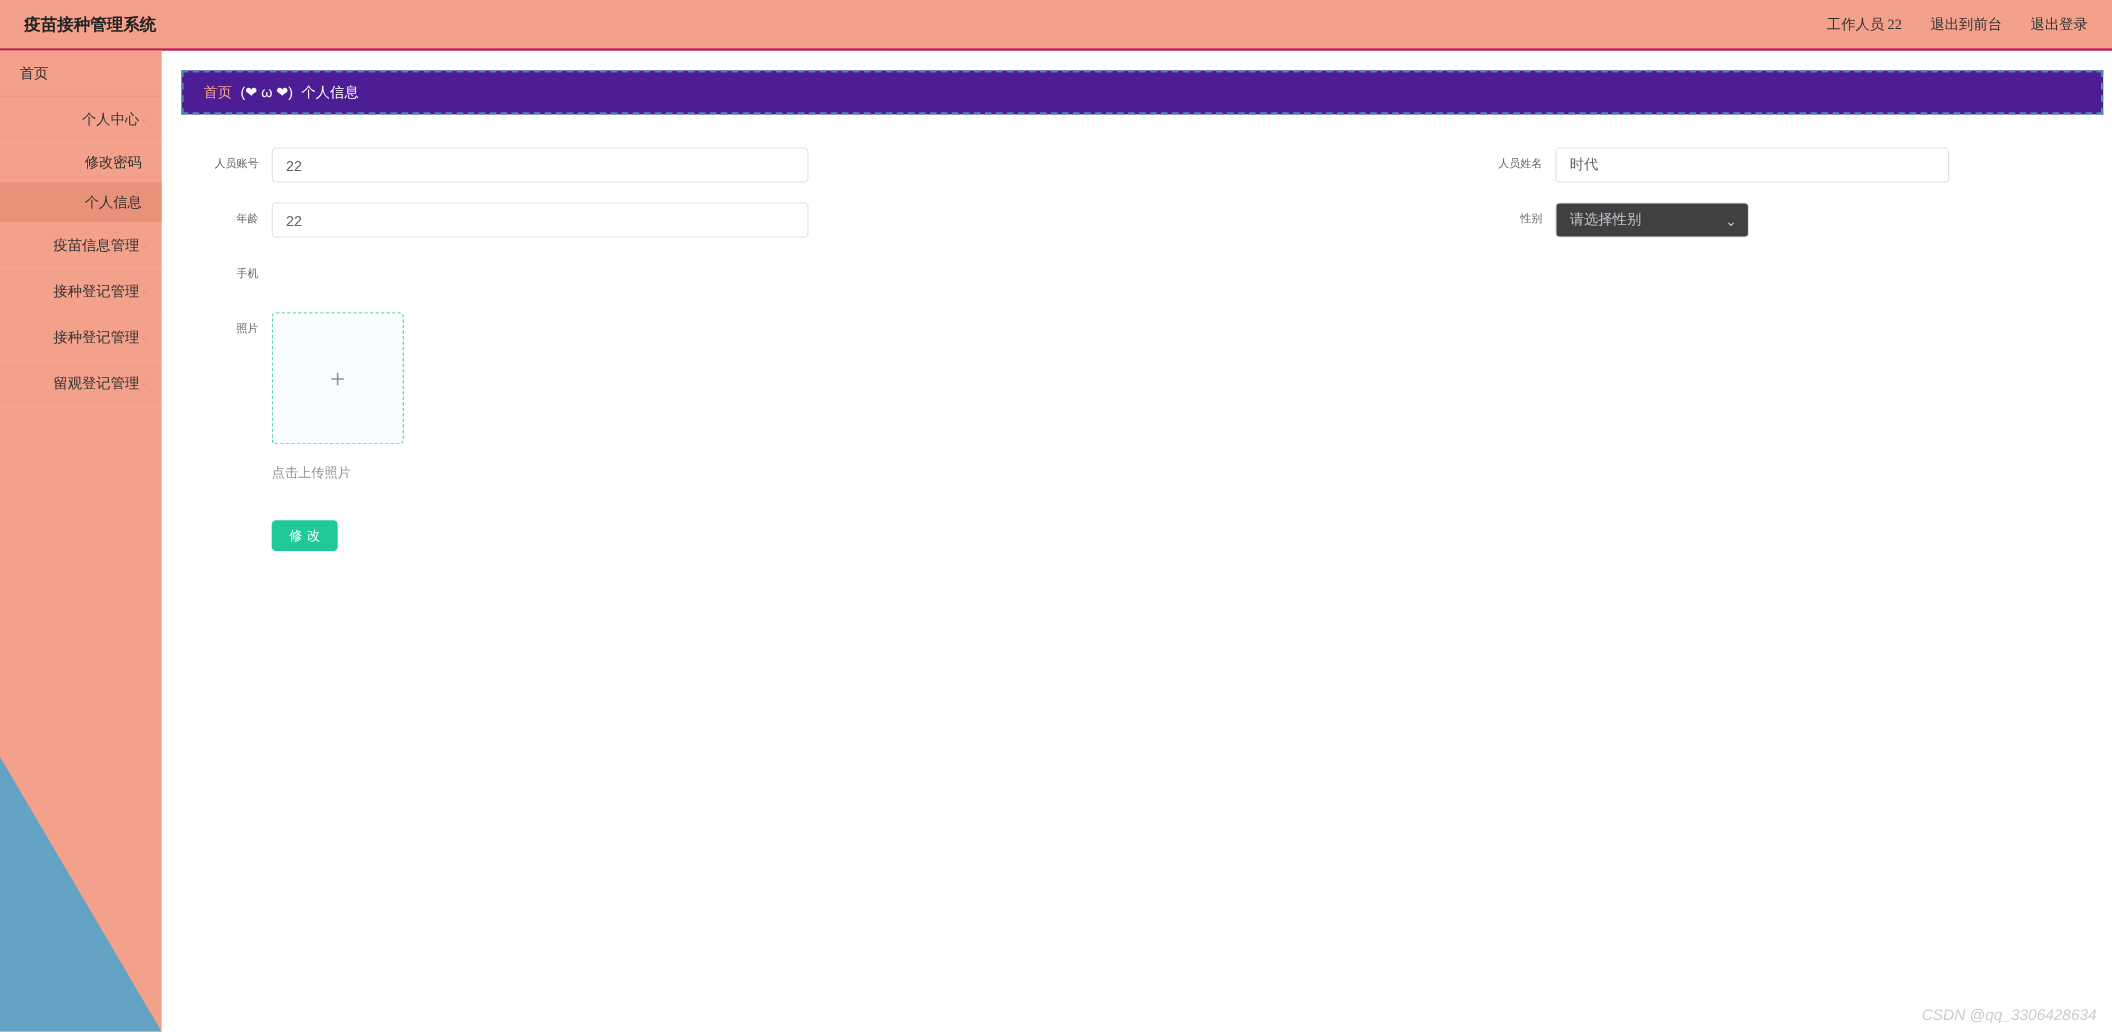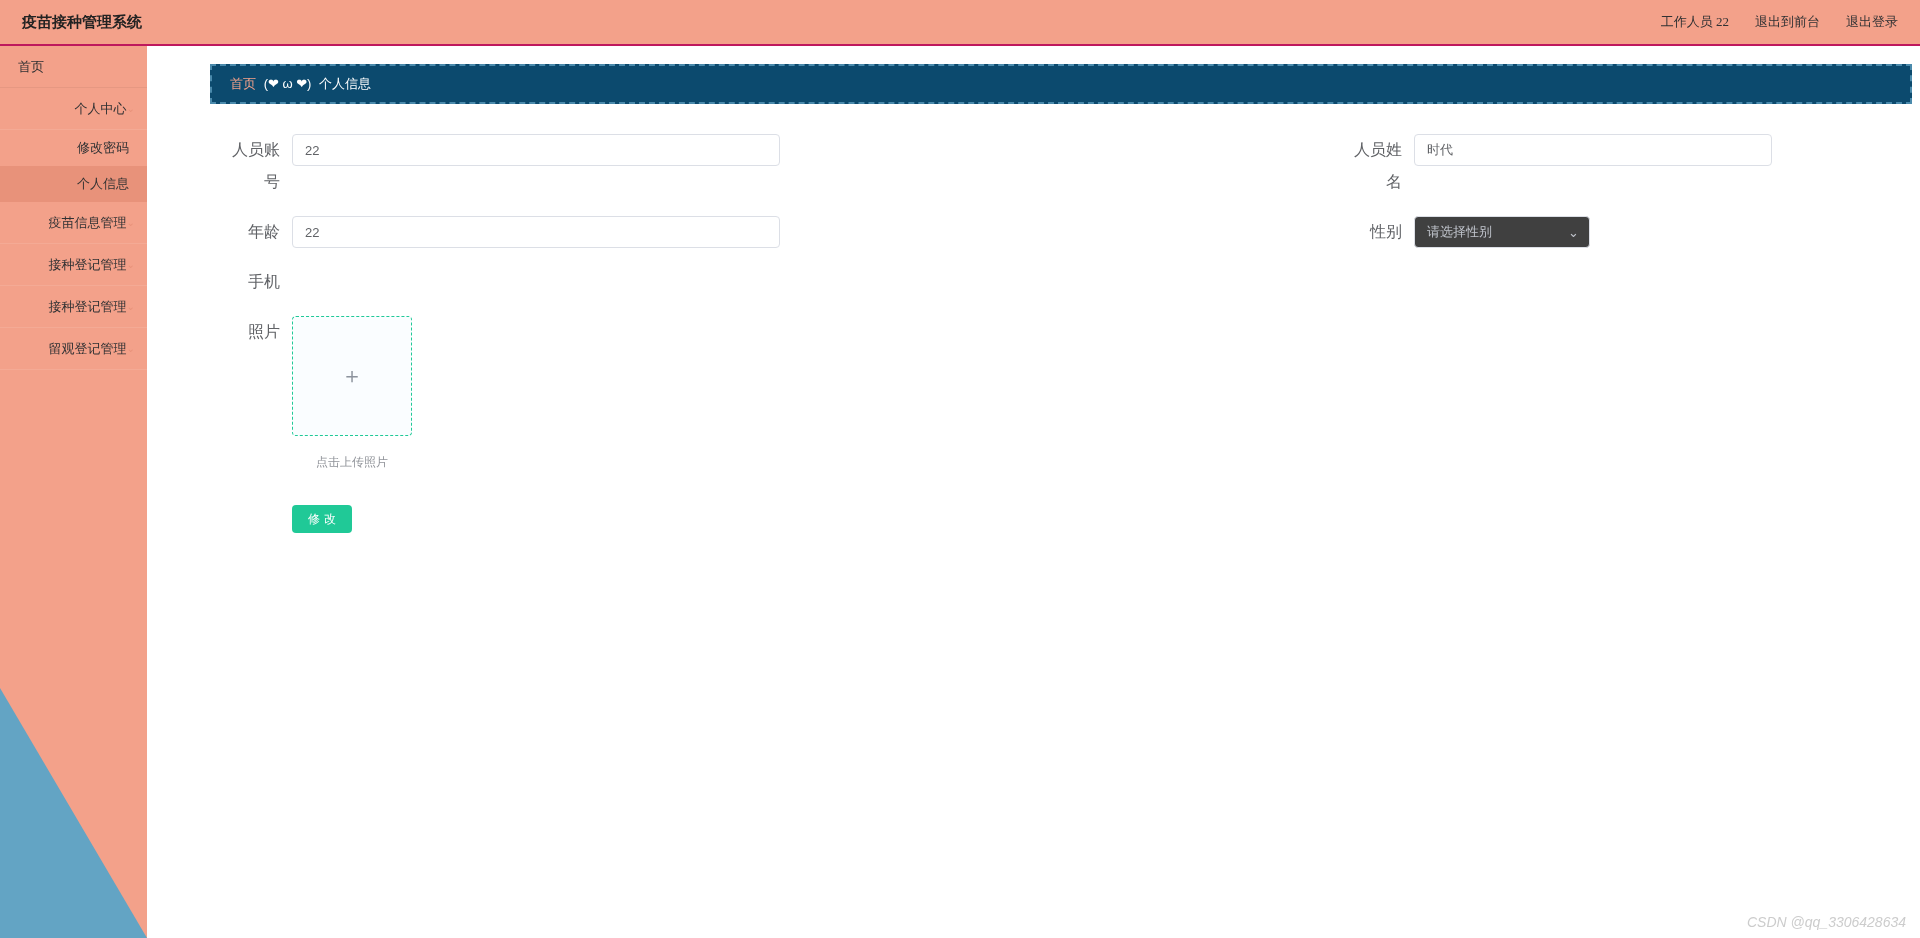--- a/index.html
+++ b/index.html
@@ -6,50 +6,50 @@
     body { font-family: -apple-system, "PingFang SC", "Microsoft YaHei", sans-serif; font-size: 13px; color: #303133; background: #fff; overflow: hidden; }
     
     .header { height: 46px; display: flex; align-items: center; justify-content: space-between; padding: 0 22px; background: #f3a18a; border-bottom: 2px solid #be185d; }
     .header-left { font-size: 15px; font-weight: 700; color: #222; }
     .header-right { display: flex; gap: 26px; align-items: center; color: #303133; font-size: 13px; }
     .header-right span { cursor: pointer; font-family: Liberation Serif, serif; }
     .header-blue { position: absolute; top: 0; right: 0; height: 46px; width: 1110px; background: #63a4c4; z-index: -1; }
     .header-wrap { position: relative; }
     .header-wedge { position: absolute; top: 0; left: 430px; width: 0; height: 0; border-bottom: 46px solid #63a4c4; border-left: 20px solid transparent; z-index: -1; }
     
-    .layout { display: flex; height: calc(100vh - 46px); gap: 45px; }
+    .layout { display: flex; height: calc(100vh - 46px); }
     
     .sidebar { width: 147px; background: #f3a18a; flex-shrink: 0; position: relative; overflow: hidden; }
     .nav-item { height: 42px; line-height: 42px; padding-left: 18px; font-size: 13px; color: #303133; cursor: pointer; position: relative; border-bottom: 1px solid rgba(255,255,255,0.1); }
     .nav-item.first { border-bottom: 1px solid rgba(0,0,0,0.05); }
     .nav-expand { display: flex; justify-content: flex-end; align-items: center; padding-right: 12px; }
     .nav-expand .caret { color: #e8927a; font-size: 10px; }
     .nav-sub { padding-left: 77px; height: 36px; line-height: 36px; font-size: 13px; cursor: pointer; }
     .nav-sub.active { background: #e8927a; color: #333; }
     .sidebar-triangle { position: absolute; bottom: 0; left: 0; width: 0; height: 0; border-bottom: 250px solid #63a4c4; border-right: 147px solid transparent; }
     
     .main { flex: 1; background: #fff; padding: 18px 8px 0 18px; overflow: auto; }
-    .breadcrumb { background: #0c4a6e; border: 2px dashed #4a8aac; color: #fff; padding: 9px 18px; font-size: 13px; }
+    .breadcrumb { background: #4c1d95; border: 2px dashed #4a8aac; color: #fff; padding: 9px 18px; font-size: 13px; }
     .breadcrumb .bc-home { color: #f3a18a; }
     .breadcrumb .bc-sep { color: #fff; margin: 0 4px; }
     
     .form-area { padding: 30px 10px 0 10px; display: flex; gap: 40px; }
     .form-col { display: flex; flex-direction: column; gap: 18px; }
     .form-col.left { width: 560px; }
     .form-col.right { width: 560px; margin-left: auto; padding-right: 130px; }
     .form-row { display: flex; align-items: flex-start; }
-    .label { width: 72px; text-align: right; padding-right: 12px; color: #606266; font-size: 16px; line-height: 32px; flex-shrink: 0; }
+    .label { width: 72px; text-align: right; padding-right: 12px; color: #606266; font-size: 10px; line-height: 32px; flex-shrink: 0; }
     .input { flex: 1; height: 32px; border: 1px solid #dcdfe6; border-radius: 4px; padding: 0 12px; font-size: 13px; color: #606266; outline: none; }
     .input::placeholder { color: #c0c4cc; }
     .select { flex: none; width: 176px; height: 32px; border: 1px solid #dcdfe6; border-radius: 4px; padding: 0 30px 0 12px; color: #c0c4cc; position: relative; background: #404040; cursor: pointer; display: flex; align-items: center; }
     .select .caret { position: absolute; right: 10px; color: #c0c4cc; pointer-events: none; }
     
     .uploader { width: 120px; height: 120px; border: 1px dashed #20c997; border-radius: 4px; display: flex; align-items: center; justify-content: center; cursor: pointer; background: #fafdff; }
     .uploader .plus { color: #8c939d; font-size: 22px; font-weight: 300; }
-    .upload-hint { color: #909399; font-size: 12px; margin-top: 18px; text-align: center; }
+    .upload-hint { color: #909399; font-size: 12px; margin-top: 18px; }
     
     .btn-submit { margin-top: 16px; margin-left: 72px; width: 60px; height: 28px; background: #20c997; color: #fff; border: none; border-radius: 4px; cursor: pointer; font-size: 12px; letter-spacing: 4px; padding-left: 4px; }
     
     .watermark { position: fixed; bottom: 8px; right: 14px; color: #ccc; font-size: 14px; font-style: italic; }
   </style>
 </head>
 <body>
 
 <div class="header-wrap">
   <div class="header-blue"></div>

